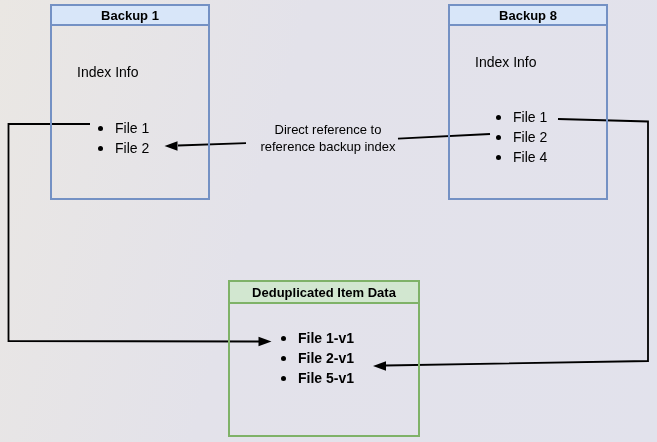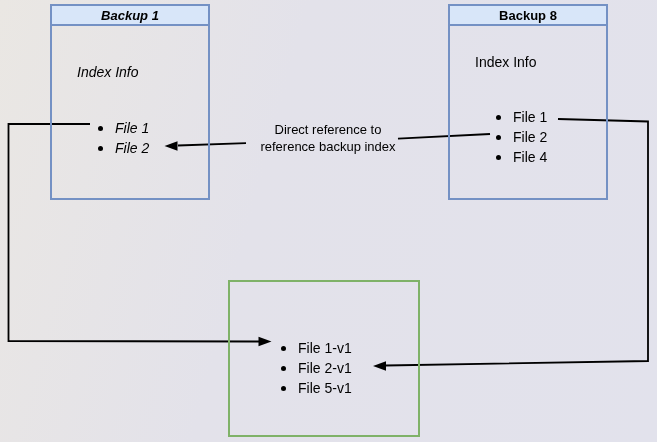--- a/index.html
+++ b/index.html
@@ -90,21 +90,21 @@
     <polygon points="271.5,341.5 258.5,336.7 258.5,346.3"></polygon>
 
     <polyline points="558,119 648,121.5 648,361 385.5,365.5"></polyline>
     <polygon points="373,366 386,361.2 386,370.8"></polygon>
 
     <line x1="490" y1="134" x2="398" y2="138.6"></line>
     <line x1="246" y1="143.2" x2="178" y2="145.5"></line>
     <polygon points="164.5,146 177.5,141.2 177.5,150.8"></polygon>
   </svg>
 
-  <div class="node blue" style="left:50px; top:4px; width:160px; height:196px;font-style:italic;">
+  <div class="node blue" style="left:50px; top:4px; width:160px; height:196px;">
     <div class="node-header">Backup 1</div>
     <div class="section-label" style="left:25px; top:58px;">Index Info</div>
     <div class="bullet-list" style="left:46px; top:112px;">
       <div class="bullet-row">
         <span class="dot"></span>
         <span class="txt">File 1</span>
       </div>
       <div class="bullet-row">
         <span class="dot"></span>
         <span class="txt">File 2</span>
@@ -125,21 +125,22 @@
         <span class="txt">File 2</span>
       </div>
       <div class="bullet-row">
         <span class="dot"></span>
         <span class="txt">File 4</span>
       </div>
     </div>
   </div>
 
   <div class="node green" style="left:228px; top:280px; width:192px; height:157px;">
-    <div class="bullet-list" style="left:51px; top:56px;">
+    <div class="node-header">Deduplicated Item Data</div>
+    <div class="bullet-list" style="left:51px; top:46px;font-weight:bold;">
       <div class="bullet-row">
         <span class="dot"></span>
         <span class="txt">File 1-v1</span>
       </div>
       <div class="bullet-row">
         <span class="dot"></span>
         <span class="txt">File 2-v1</span>
       </div>
       <div class="bullet-row">
         <span class="dot"></span>

